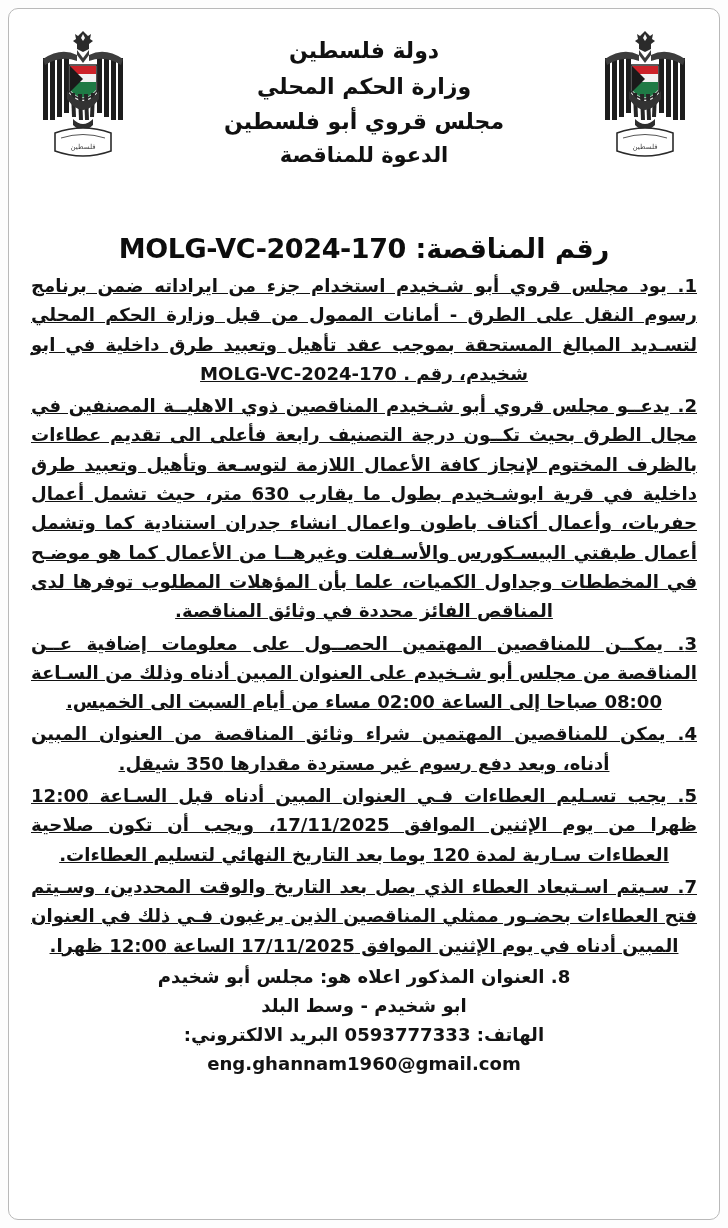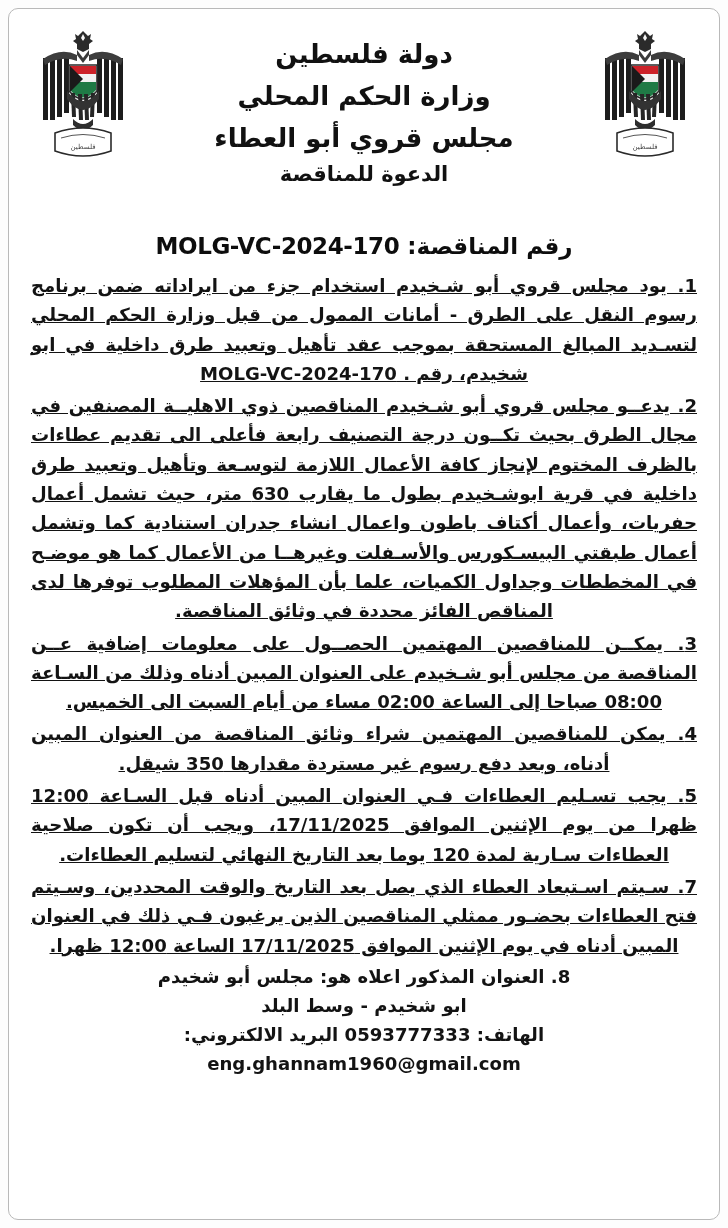--- a/index.html
+++ b/index.html
@@ -50,21 +50,21 @@
     position: absolute;
     left: 110px;
     right: 110px;
     top: 14px;
     text-align: center;
     direction: rtl;
   }
 
   .org-line {
     font-weight: bold;
-    font-size: 26px;
+    font-size: 22px;
     line-height: 1.62;
     color: #111111;
     letter-spacing: -0.2px;
   }
 
   .invite-line {
     font-weight: bold;
     font-size: 21px;
     line-height: 1.5;
     color: #111111;
@@ -81,21 +81,21 @@
     direction: rtl;
     white-space: nowrap;
   }
 
   .tender-number {
     position: absolute;
     left: 0; right: 0;
     top: 214px;
     text-align: center;
     font-weight: bold;
-    font-size: 23px;
+    font-size: 27px;
     color: #0d0d0d;
     direction: rtl;
     white-space: nowrap;
   }
   .tender-number .numlabel { unicode-bidi: isolate; }
   .tender-number .numval {
     unicode-bidi: isolate;
     direction: ltr;
     letter-spacing: -0.4px;
   }
@@ -225,21 +225,21 @@
             <path d="M18 108 Q46 98 74 108 L74 126 Q46 136 18 126 Z" fill="#ffffff" stroke="#2a2a2a" stroke-width="1.6"></path>
             <path d="M24 113 Q46 106 68 113" stroke="#555" stroke-width="1" fill="none"></path>
             <text x="46" y="124" font-size="7" text-anchor="middle" fill="#444" font-family="DejaVu Sans, sans-serif">فلسطين</text>
           </g>
         </svg>
       </div>
 
       <div class="header-lines">
         <div class="org-line">دولة فلسطين</div>
         <div class="org-line">وزارة الحكم المحلي</div>
-        <div class="org-line">مجلس قروي أبو العطاء</div>
+        <div class="org-line">مجلس قروي أبو فلسطين</div>
         <div class="invite-line">الدعوة للمناقصة</div>
       </div>
 
 
       <div class="tender-number">
         <span class="numlabel">رقم المناقصة:</span>
         <span class="numval">MOLG-VC-2024-170</span>
       </div>
     </div>
 

